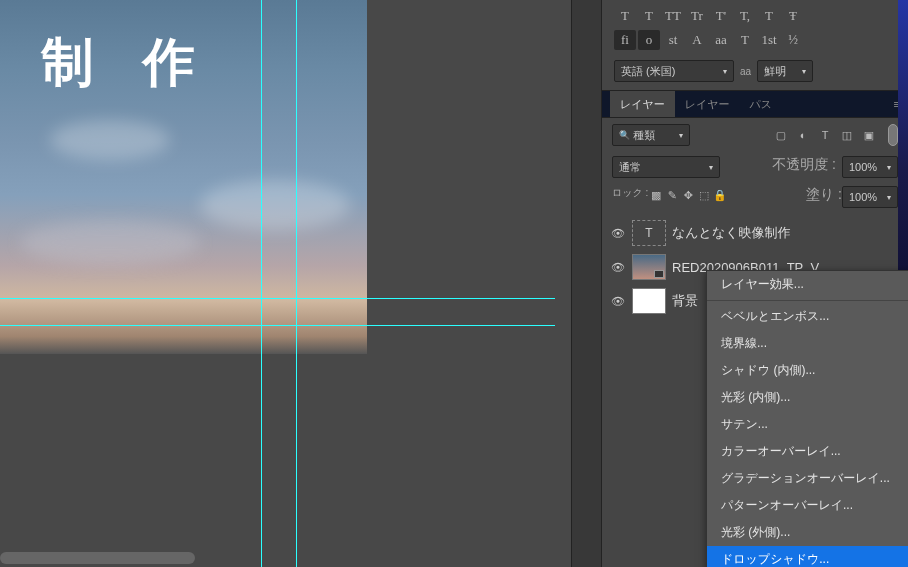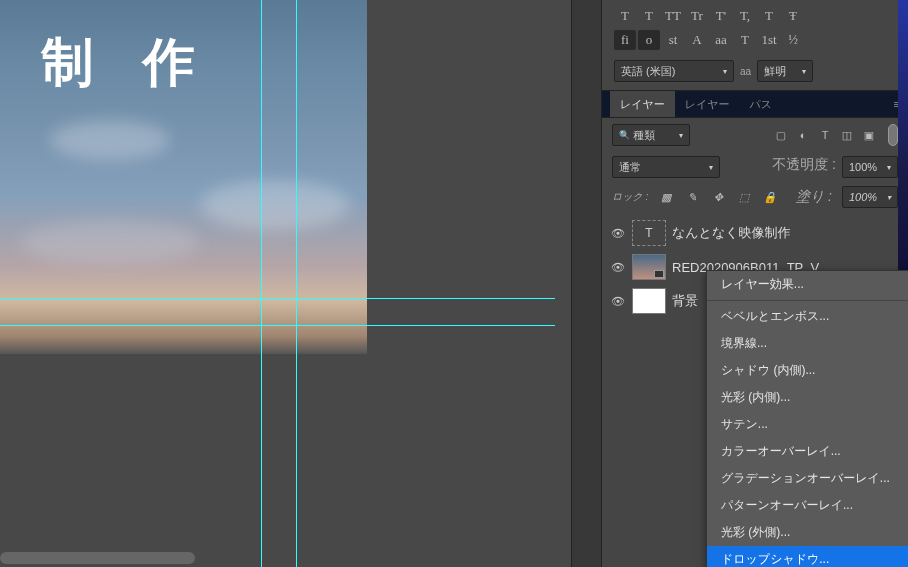--- a/index.html
+++ b/index.html
@@ -36,21 +36,21 @@
 .tab { padding: 0 10px; height: 100%; display: flex; align-items: center; font-size: 11px; color: #888; }
 .tab.active { color: #ddd; background: #454545; }
 .tab-menu { margin-left: auto; color: #999; }
 .filter-row { display: flex; align-items: center; gap: 4px; padding: 6px 10px; }
 .sel-kind { width: 78px; }
 .icon-small { width: 18px; height: 18px; display: flex; align-items: center; justify-content: center; color: #bbb; font-size: 11px; }
 .blend-row { display: flex; align-items: flex-start; padding: 4px 10px; gap: 6px; }
 .sel-blend { width: 108px; }
 .label-r { margin-left: auto; font-size: 14px; color: #aaa; }
 .sel-pct { width: 56px; }
-.lock-row { display: flex; align-items: center; padding: 4px 10px 8px; gap: 10px; font-size: 10px; color: #aaa; font-style: italic; }
+.lock-row { display: flex; align-items: flex-start; padding: 4px 10px 8px; gap: 0; font-size: 10px; color: #aaa; }
 .lock-row .icon-small { width: 16px; }
 .layers-list { }
 .layer { display: flex; align-items: center; height: 34px; padding: 0 8px; gap: 6px; }
 .layer .eye { width: 16px; text-align: center; font-size: 11px; color: #ccc; }
 .layer .thumb { width: 34px; height: 26px; border: 1px solid #777; display: flex; align-items: center; justify-content: center; font-size: 12px; background: #555; color: #ccc; position: relative; }
 .layer .thumb.text { background: transparent; border: 1px dashed #888; }
 .layer .thumb.img { background: linear-gradient(to bottom, #4a6a85, #c09080); }
 .thumb.img .corner { position: absolute; right: 1px; bottom: 1px; width: 10px; height: 8px; background: #333; border: 1px solid #999; }
 .layer .thumb.white { background: #fff; }
 .layer .name { font-size: 13px; color: #ddd; }

